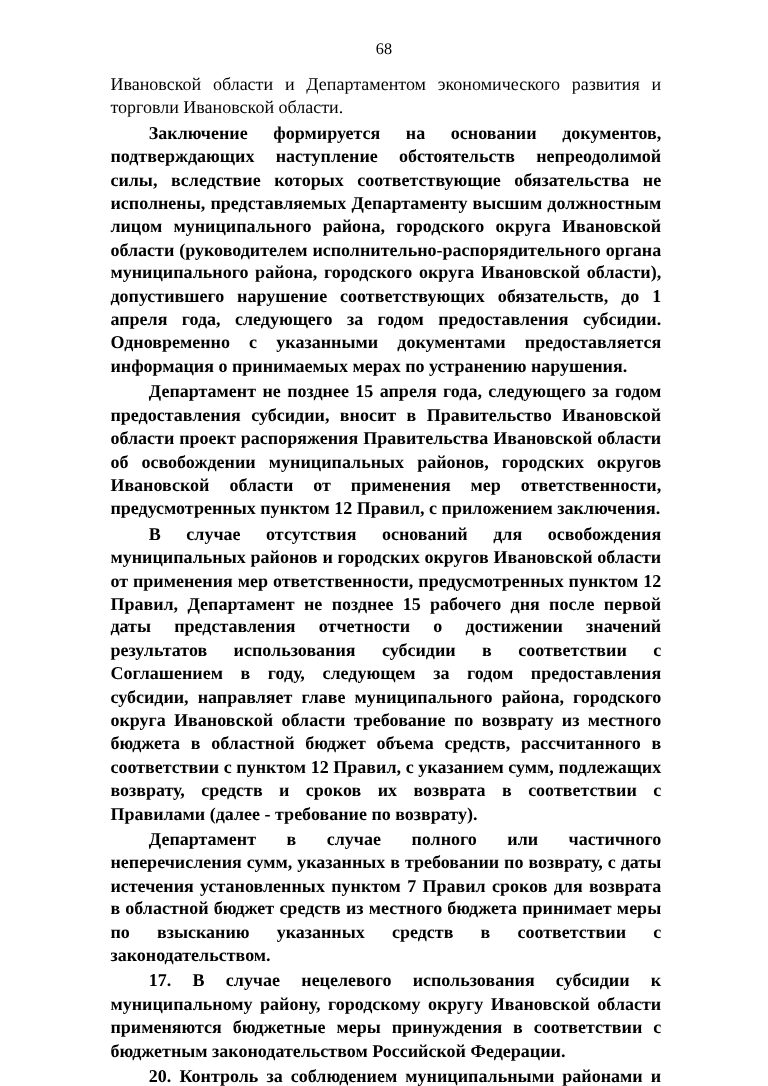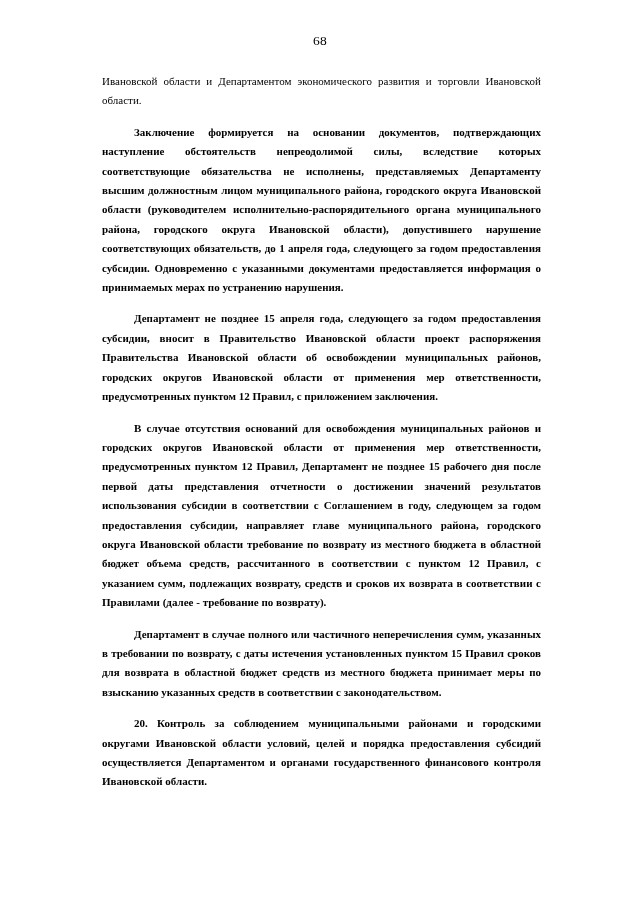--- a/index.html
+++ b/index.html
@@ -30,23 +30,23 @@
     font-size: 13.5px;
     letter-spacing: 0.2px;
   }
   .body-text {
     position: absolute;
     top: 60px;
     left: 90px;
     width: 463px;
   }
   .para {
-    margin: 12px;
+    margin: 2px;
     padding: 0;
-    font-size: 11px;
+    font-size: 15px;
     line-height: 19.4px;
     text-align: justify;
     text-justify: inter-word;
     text-indent: 0;
     hyphens: none;
   }
   .para.indent {
     text-indent: 32px;
     font-weight: bold;
   }
@@ -59,17 +59,18 @@
 
 <div class="page">
 
   <div class="page-number">68</div>
 
   <div class="body-text">
     <p class="para">Ивановской области и Департаментом экономического развития и торговли Ивановской области.</p>
     <p class="para indent">Заключение формируется на основании документов, подтверждающих наступление обстоятельств непреодолимой силы, вследствие которых соответствующие обязательства не исполнены, представляемых Департаменту высшим должностным лицом муниципального района, городского округа Ивановской области (руководителем исполнительно-распорядительного органа муниципального района, городского округа Ивановской области), допустившего нарушение соответствующих обязательств, до 1 апреля года, следующего за годом предоставления субсидии. Одновременно с указанными документами предоставляется информация о принимаемых мерах по устранению нарушения.</p>
     <p class="para indent">Департамент не позднее 15 апреля года, следующего за годом предоставления субсидии, вносит в Правительство Ивановской области проект распоряжения Правительства Ивановской области об освобождении муниципальных районов, городских округов Ивановской области от применения мер ответственности, предусмотренных пунктом 12 Правил, с приложением заключения.</p>
     <p class="para indent">В случае отсутствия оснований для освобождения муниципальных районов и городских округов Ивановской области от применения мер ответственности, предусмотренных пунктом 12 Правил, Департамент не позднее 15 рабочего дня после первой даты представления отчетности о достижении значений результатов использования субсидии в соответствии с Соглашением в году, следующем за годом предоставления субсидии, направляет главе муниципального района, городского округа Ивановской области требование по возврату из местного бюджета в областной бюджет объема средств, рассчитанного в соответствии с пунктом 12 Правил, с указанием сумм, подлежащих возврату, средств и сроков их возврата в соответствии с Правилами (далее - требование по возврату).</p>
-    <p class="para indent">Департамент в случае полного или частичного неперечисления сумм, указанных в требовании по возврату, с даты истечения установленных пунктом 15 Правил сроков для возврата в областной бюджет средств из местного бюджета принимает меры по взысканию указанных средств в соответствии с законодательством.</p>
+    <p class="para indent">Департамент в случае полного или частичного неперечисления сумм, указанных в требовании по возврату, с даты истечения установленных пунктом 7 Правил сроков для возврата в областной бюджет средств из местного бюджета принимает меры по взысканию указанных средств в соответствии с законодательством.</p>
+    <p class="para indent">17. В случае нецелевого использования субсидии к муниципальному району, городскому округу Ивановской области применяются бюджетные меры принуждения в соответствии с бюджетным законодательством Российской Федерации.</p>
     <p class="para indent">20. Контроль за соблюдением муниципальными районами и городскими округами Ивановской области условий, целей и порядка предоставления субсидий осуществляется Департаментом и органами государственного финансового контроля Ивановской области.</p>
   </div>
 
 </div>
 
 </body></html>

